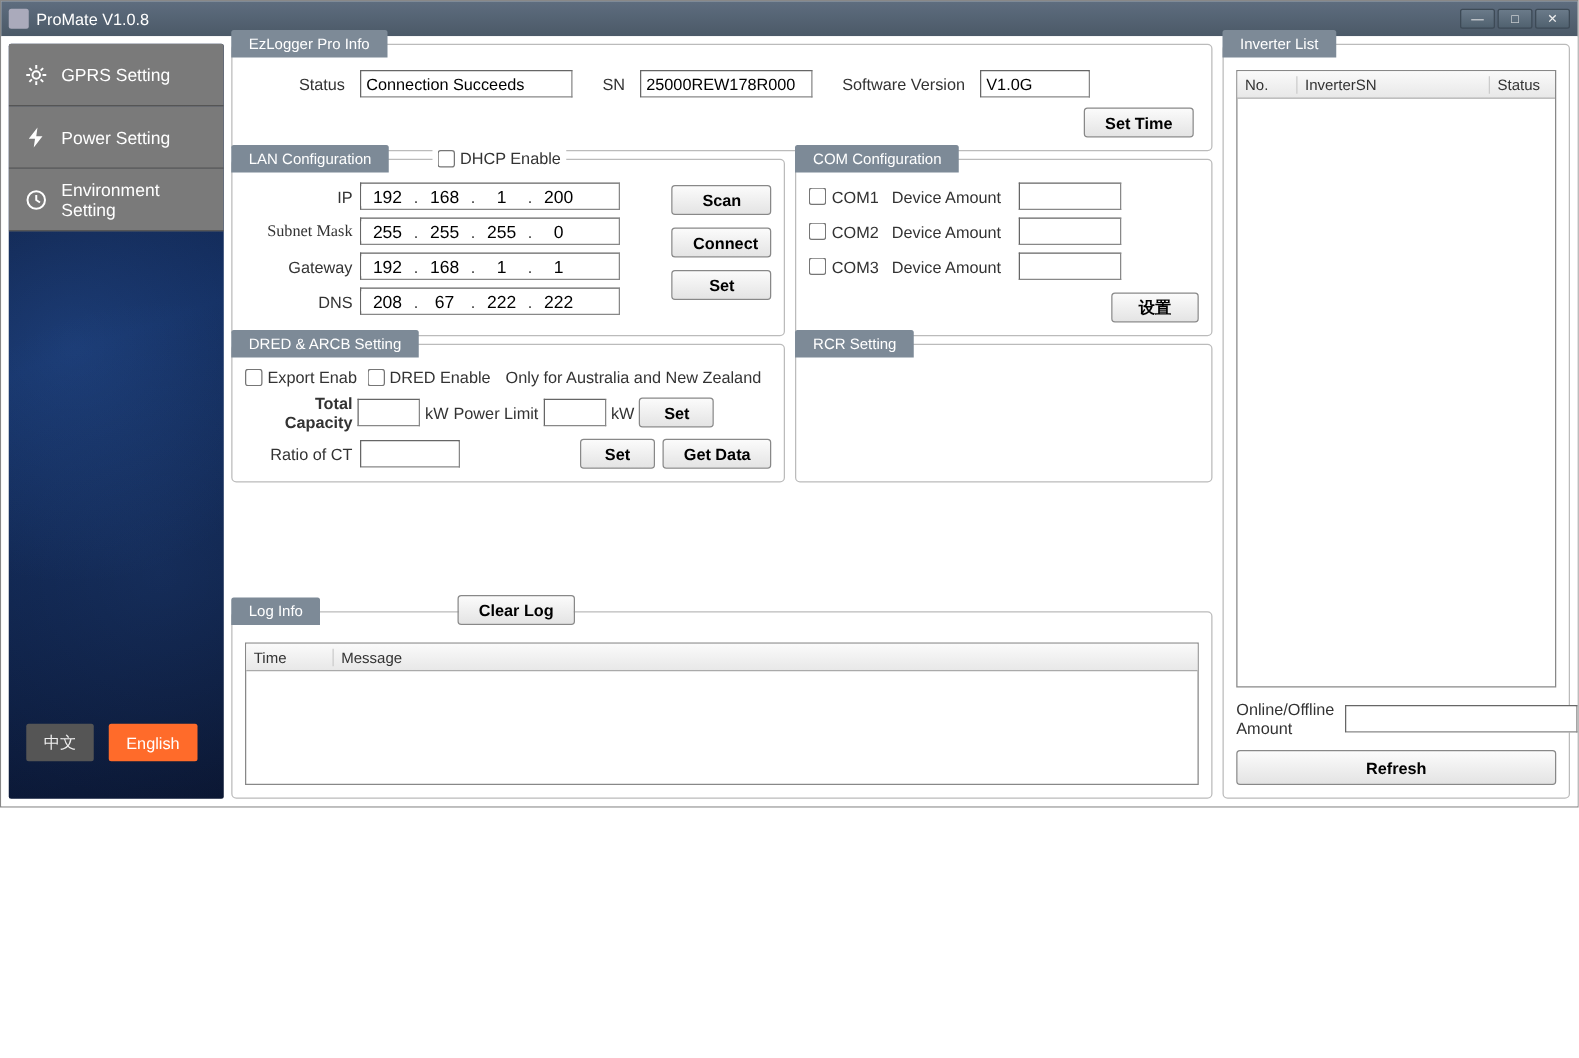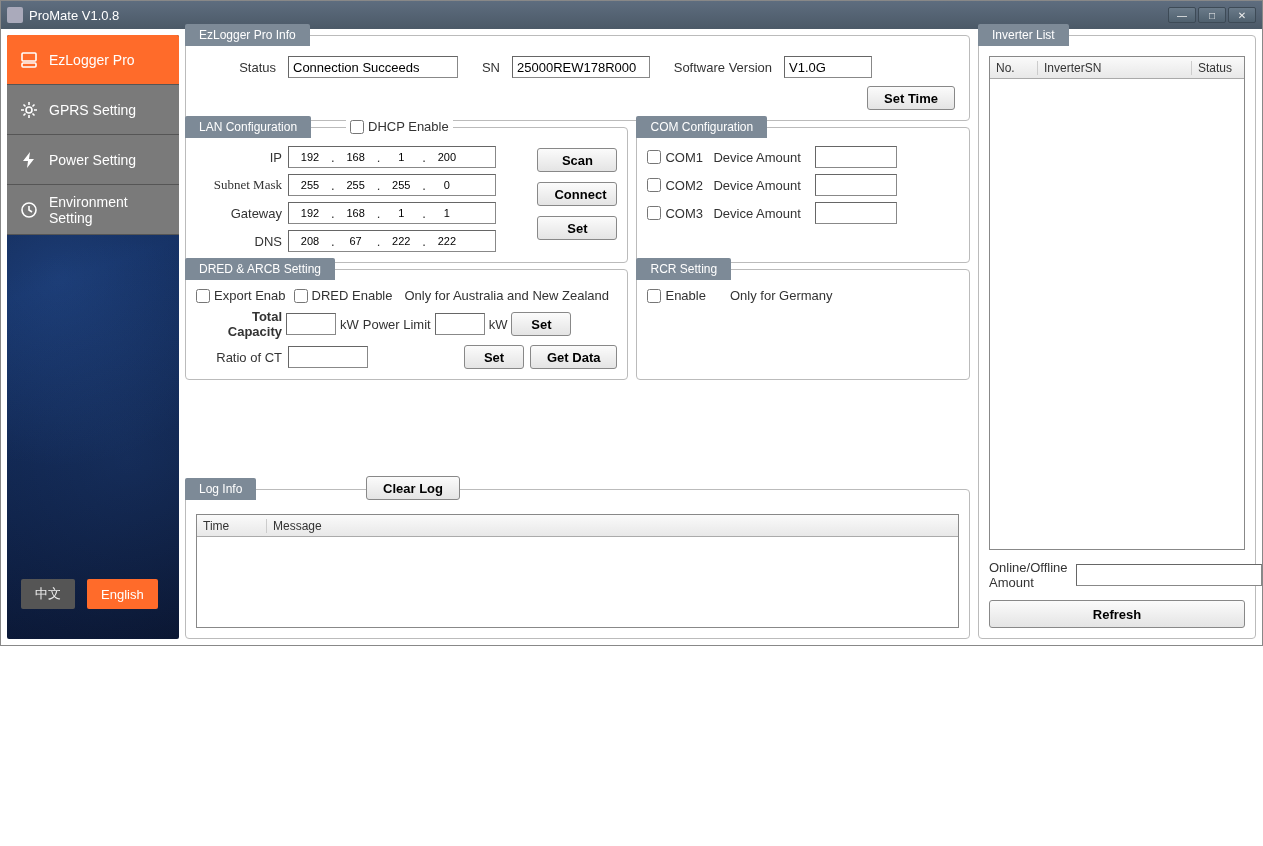--- a/index.html
+++ b/index.html
@@ -149,21 +149,21 @@
   border: 1px solid #888;
   border-top-color: #666;
   border-left-color: #666;
   height: 22px;
   background: #fff;
   width: 208px;
 }
 .ip-box input {
   border: none; outline: none;
   width: 42px; text-align: center;
-  font-size: 11px;
+  font-size: 14px;
 }
 .ip-box span { color: #333; }
 
 .btn {
   height: 24px;
   padding: 0 16px;
   background: linear-gradient(#fbfbfb, #e4e4e4);
   border: 1px solid #888;
   border-radius: 3px;
   font-size: 13px;
@@ -206,29 +206,20 @@
     <div class="title">ProMate V1.0.8</div>
     <div class="buttons">
       <div>—</div>
       <div>□</div>
       <div>✕</div>
     </div>
   </div>
 
   <div class="content">
     <div class="sidebar">
-      <div class="sidebar-item active">
-        <span class="icn">
-          <svg viewBox="0 0 20 20" width="20" height="20">
-              <rect x="3" y="3" width="14" height="8" rx="1"></rect>
-              <rect x="3" y="13" width="14" height="4" rx="1"></rect>
-            </svg>
-        </span>
-        <span>EzLogger Pro</span>
-      </div>
       <div class="sidebar-item">
         <span class="icn">
           <svg viewBox="0 0 20 20" width="20" height="20">
               <circle cx="10" cy="10" r="3"></circle>
               <path d="M10 2v3M10 15v3M2 10h3M15 10h3M4.5 4.5l2 2M13.5 13.5l2 2M15.5 4.5l-2 2M6.5 13.5l-2 2"></path>
             </svg>
         </span>
         <span>GPRS Setting</span>
       </div>
       <div class="sidebar-item">
@@ -360,20 +351,23 @@
                 <span style="width:96px;">Device Amount</span>
                 <input class="input" style="width: 82px;">
               </div>
               <div class="row">
                 <label class="chk" style="width:60px;">
                     <input type="checkbox" style="">
                     <span>COM3</span>
                   </label>
                 <span style="width:96px;">Device Amount</span>
                 <input class="input" style="width: 82px;">
+              </div>
+              <div class="row" style="justify-content:flex-end;margin-top:4px;">
+                <button class="btn">设置</button>
               </div>
             </div>
           </div>
         </div>
 
         <div class="two-col">
 
           <div class="groupbox" style="flex:1.15;padding-top:18px;">
             <div class="legend">DRED &amp; ARCB Setting</div>
             <div class="row" style="gap:8px;">
@@ -398,29 +392,22 @@
             </div>
             <div class="row" style="margin-top:6px;gap:6px;">
               <span class="lbl" style="width:86px;">Ratio of CT</span>
               <input class="input" style="width: 80px;">
               <span style="flex:1"></span>
               <button class="btn" style="min-width:60px;">Set</button>
               <button class="btn">Get Data</button>
             </div>
           </div>
 
-          <div class="groupbox" style="flex:0.85;padding-top:18px;">
+          <div class="groupbox" style="flex:0.85;padding-top:34px;">
             <div class="legend">RCR Setting</div>
-            <div class="row" style="gap:24px;">
-              <label class="chk">
-                  <input type="checkbox" style="">
-                  <span>Enable</span>
-                </label>
-              <span>Only for Germany</span>
-            </div>
           </div>
         </div>
 
         <div style="flex:1"></div>
 
         <div class="groupbox" style="padding-top:24px;min-height:150px;">
           <div class="legend">Log Info</div>
           <div style="position:absolute;top:-14px;left:180px;">
             <button class="btn">Clear Log</button>
           </div>

